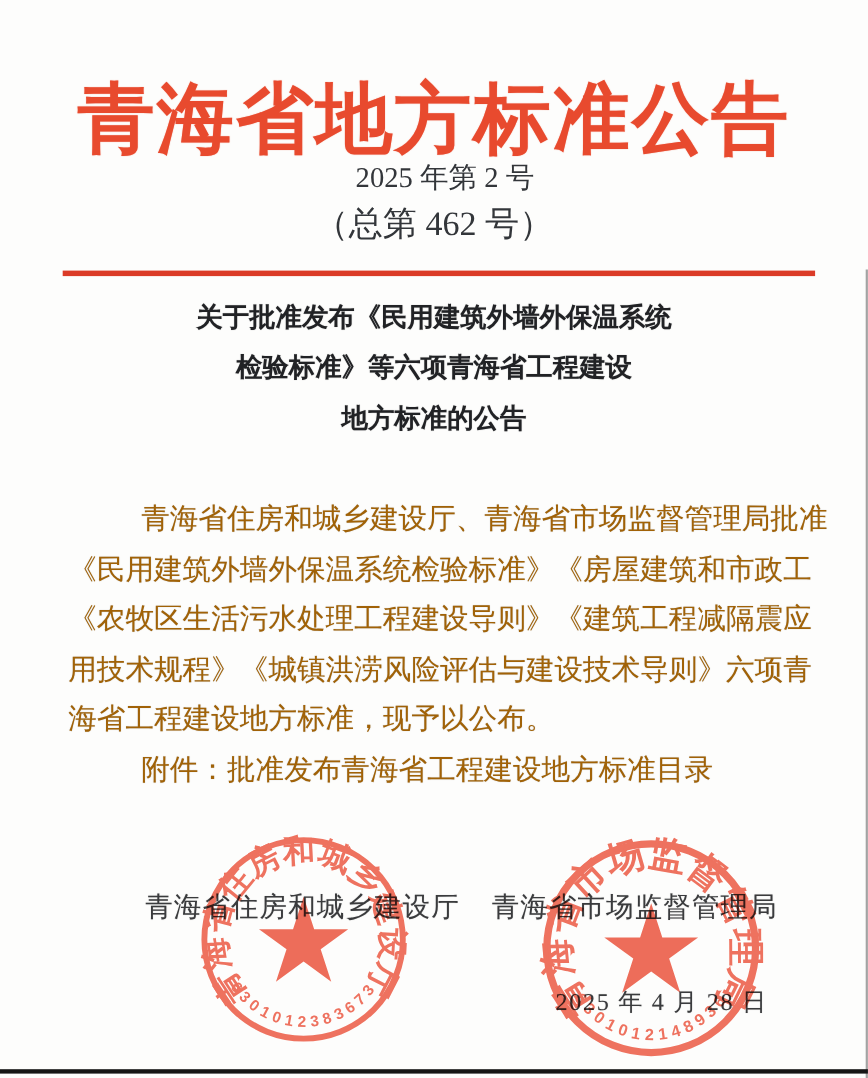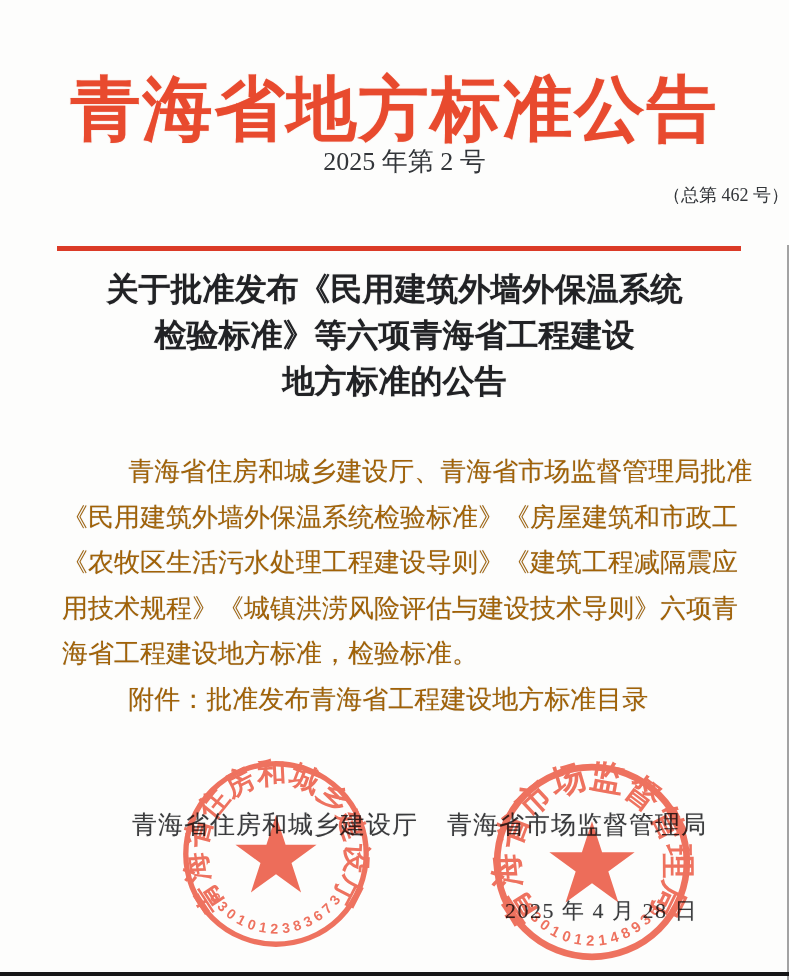--- a/index.html
+++ b/index.html
@@ -27,35 +27,35 @@
     position: absolute;
     top: 144px; left: 0; width: 100%;
     text-align: center;
     font-size: 26px;
     color: #33363a;
     padding-left: 10px;
   }
   .serial-no {
     position: absolute;
     top: 183px; left: 0; width: 100%;
-    text-align: right;
-    font-size: 18px;
+    text-align: center;
+    font-size: 31px;
     color: #33363a;
   }
   .red-rule {
     position: absolute;
     top: 246px; left: 57px;
     width: 684px; height: 5px;
     background: #db3b27;
   }
   .heading {
     position: absolute;
     top: 266px; left: 0; width: 100%;
     text-align: center;
-    font-size: 32px;
+    font-size: 24px;
     font-weight: bold;
     line-height: 46px;
     color: #212225;
     text-shadow: 0 0 1px rgba(30,30,30,.35);
   }
   .body-text {
     position: absolute;
     top: 449px; left: 62px;
     width: 678px;
     font-size: 26px;
@@ -126,21 +126,21 @@
     <div>关于批准发布《民用建筑外墙外保温系统</div>
     <div>检验标准》等六项青海省工程建设</div>
     <div>地方标准的公告</div>
   </div>
 
   <div class="body-text">
     <div class="body-line indent">青海省住房和城乡建设厅、青海省市场监督管理局批准</div>
     <div class="body-line">《民用建筑外墙外保温系统检验标准》《房屋建筑和市政工</div>
     <div class="body-line">《农牧区生活污水处理工程建设导则》《建筑工程减隔震应</div>
     <div class="body-line">用技术规程》《城镇洪涝风险评估与建设技术导则》六项青</div>
-    <div class="body-line">海省工程建设地方标准，检验标准。</div>
+    <div class="body-line">海省工程建设地方标准，现予以公布。</div>
     <div class="body-line indent">附件：批准发布青海省工程建设地方标准目录</div>
   </div>
 
   <span class="signature left">青海省住房和城乡建设厅</span>
   <span class="signature right">青海省市场监督管理局</span>
 
   <span class="issue-date">2025 年 4 月 28 日</span>
 
   <svg class="seal left" width="194" height="196" viewBox="0 0 200 200">
     <circle class="seal-ring" cx="100" cy="100" r="93" stroke-width="5.5"></circle>

